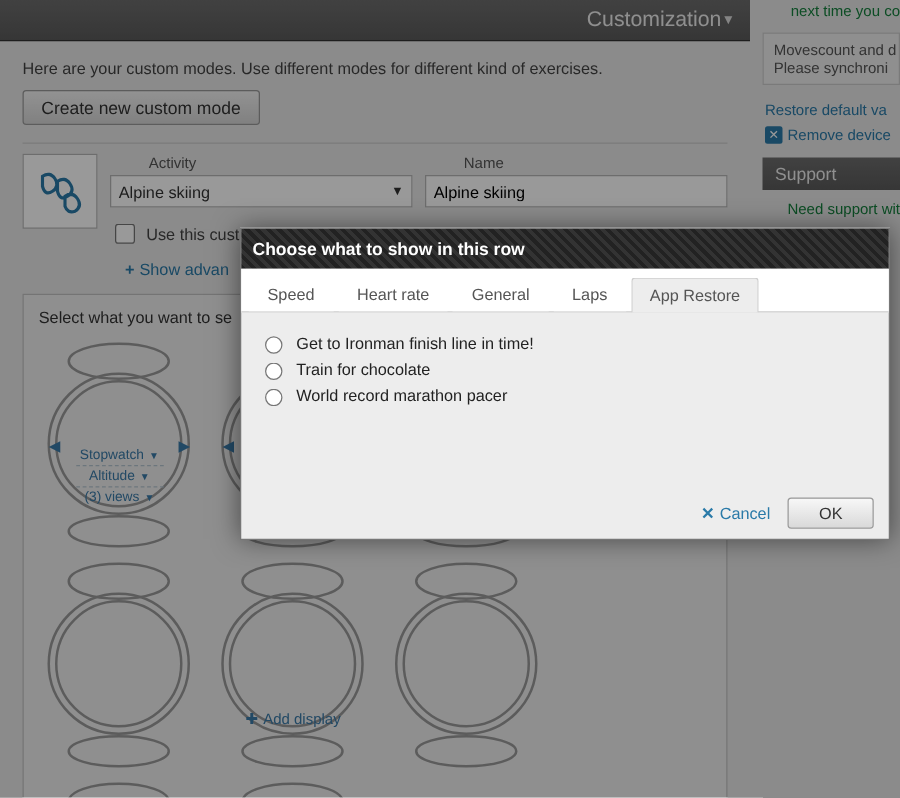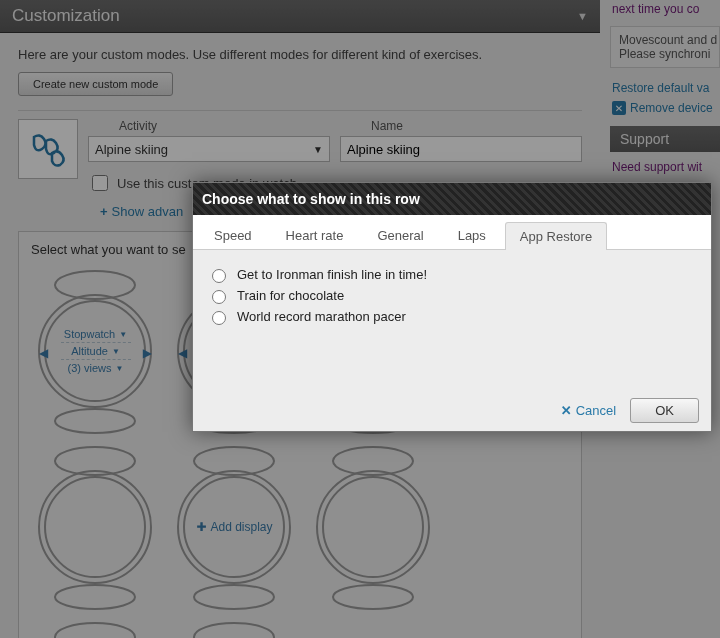--- a/index.html
+++ b/index.html
@@ -20,34 +20,34 @@
 
   .main-col { position: absolute; left: 0; top: 0; width: 600px; }
 
   .section-header {
     background: linear-gradient(#6d6d6d, #5b5b5b);
     color: #eee;
     font-size: 17px;
     padding: 6px 12px;
     border-bottom: 1px solid #333;
     display: flex;
-    justify-content: space-between;
+    justify-content: flex-end;
     align-items: center;
   }
   .section-header .chev { font-size: 11px; color: #ddd; }
 
   .desc { padding: 14px 18px 10px; color: #444; font-size: 13px; }
 
   .btn {
     display: inline-block;
     background: linear-gradient(#f4f4f4, #d6d6d6);
     border: 1px solid #999;
     border-radius: 3px;
     padding: 5px 14px;
-    font-size: 11px;
+    font-size: 14px;
     color: #333;
     cursor: pointer;
   }
   .create-row { padding: 0 18px 14px; }
 
   .mode-form {
     margin: 0 18px 6px;
     padding: 8px 0 4px;
     display: flex;
     gap: 10px;
@@ -98,41 +98,41 @@
     width: 133px; height: 170px; position: relative;
   }
   .watch svg { position: absolute; inset: 0; width: 100%; height: 100%; }
   .watch .face {
     position: absolute;
     left: 50%; top: 86px;
     transform: translate(-50%, -50%);
     width: 102px; height: 102px;
     border-radius: 50%;
     display: flex; flex-direction: column;
-    align-items: center; justify-content: center;
+    align-items: center; justify-content: flex-end;
     color: #3a7aa8; font-size: 11px;
     text-align: center;
   }
   .watch .face .row-el {
     padding: 2px 0; border-bottom: 1px dashed #b5c5d0; width: 70px;
     display: flex; justify-content: center; gap: 4px; align-items: center;
   }
   .watch .face .row-el:last-child { border-bottom: none; }
   .watch .face .tri2 { font-size: 8px; }
   .watch .side-arrow {
     position: absolute; top: 81px; color: #3a7aa8; font-size: 12px;
   }
   .watch .left-ar { left: 10px; }
   .watch .right-ar { right: 10px; }
 
   .add-display { color: #3a7aa8; font-size: 12px; display: flex; align-items: center; gap: 4px; }
 
   
   .right-col { position: absolute; left: 606px; top: 0; width: 114px; overflow: hidden; font-size: 12px; }
-  .right-line { color: #701a75; padding: 2px 0 6px 6px; white-space: nowrap; }
+  .right-line { color: #15803d; padding: 2px 0 6px 6px; white-space: nowrap; text-align: right; }
   .right-box {
     background: #efefef; border: 1px solid #ccc;
     padding: 6px 8px; margin: 4px 0 10px 4px;
     color: #555; white-space: nowrap;
   }
   .right-link { color: #2a7aa8; padding: 3px 4px 3px 6px; cursor: pointer; white-space: nowrap; display: flex; align-items: center; gap: 4px;}
   .right-link .xico { width:14px; height:14px; display:inline-flex; align-items:center; justify-content:center; background:#2a7aa8; color:#fff; font-size:10px; border-radius:2px;}
   .support-hdr {
     background: linear-gradient(#6d6d6d,#5b5b5b); color:#eee;
     padding: 5px 10px; margin: 8px 0 6px 4px; font-size: 14px; white-space: nowrap;

